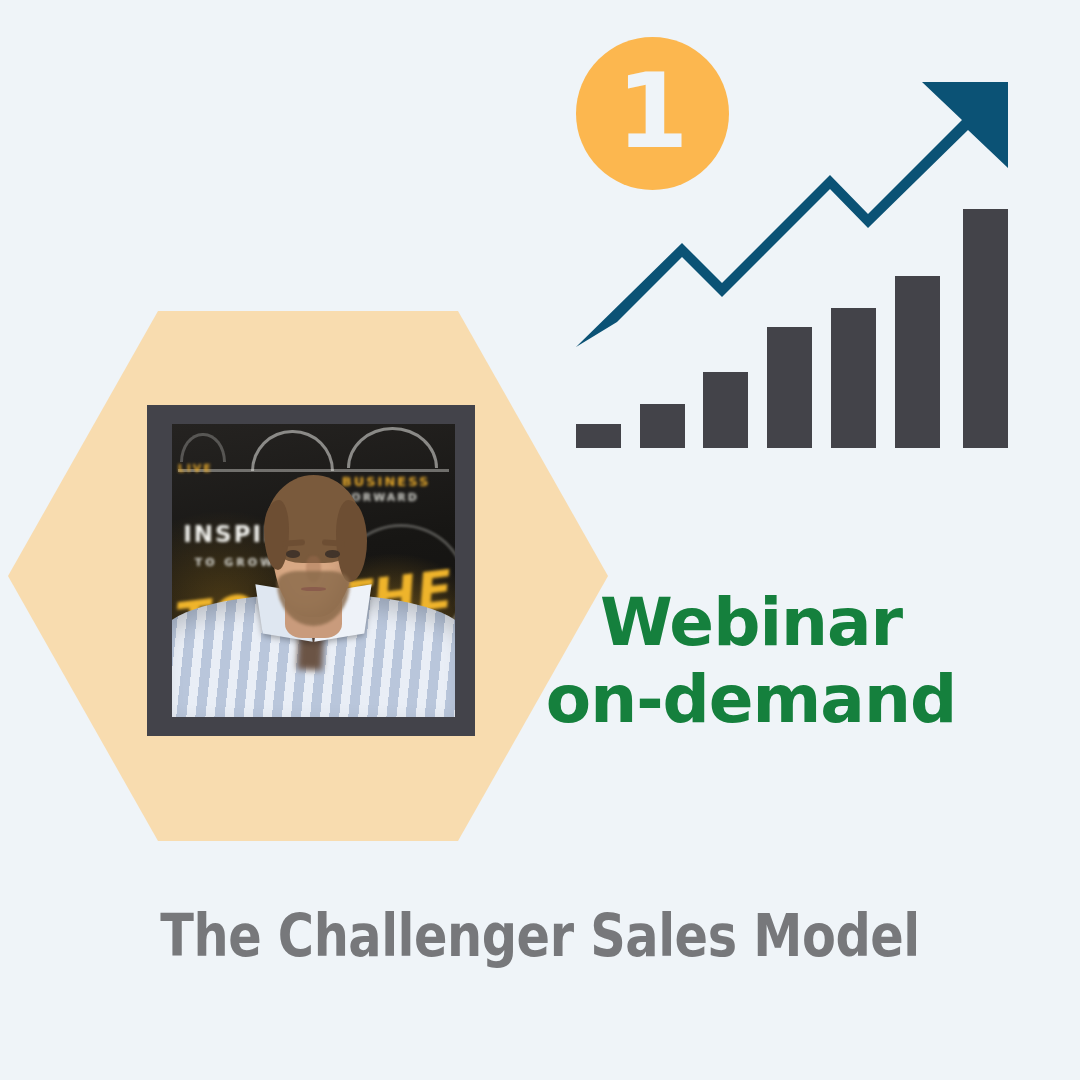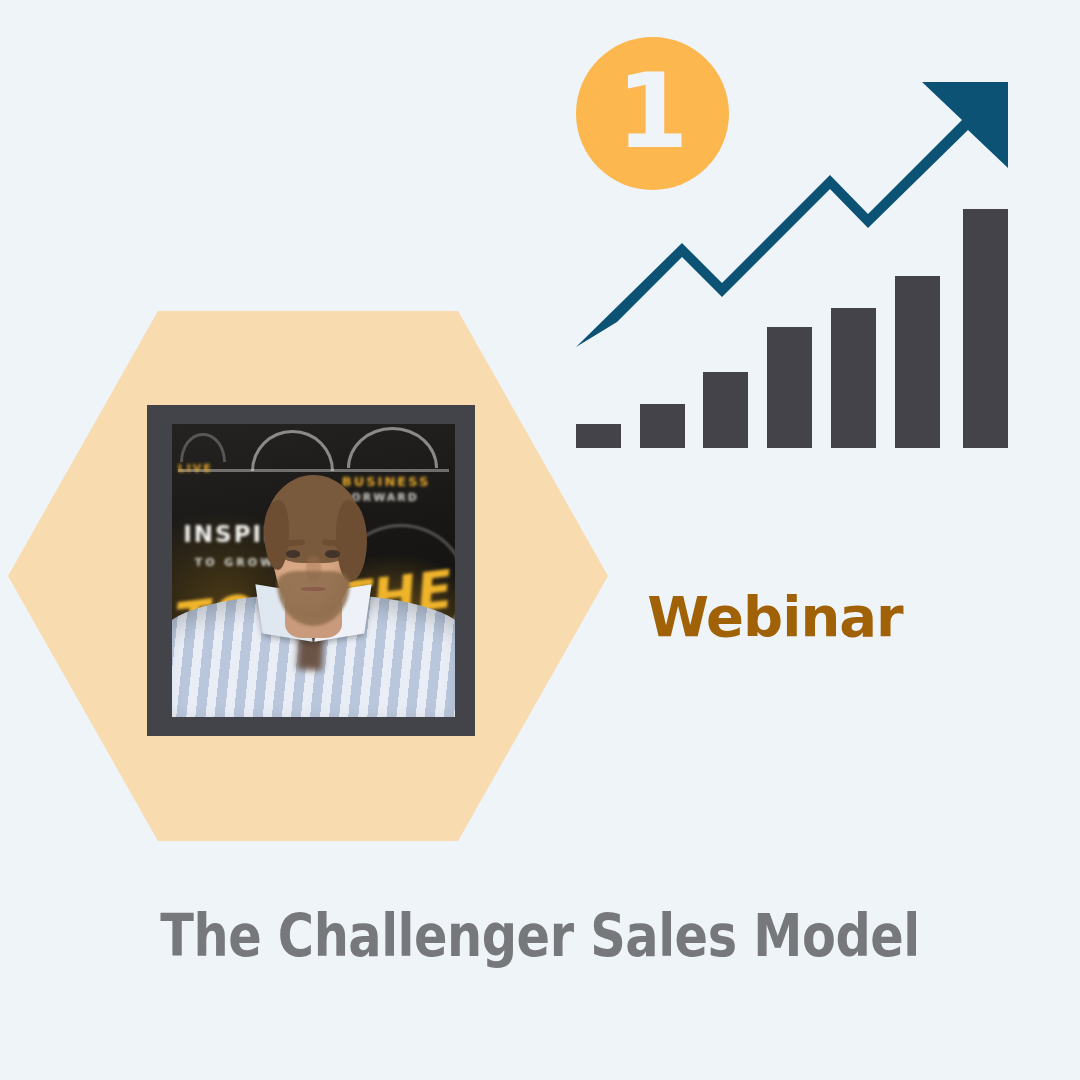--- a/index.html
+++ b/index.html
@@ -258,27 +258,27 @@
   
   .growth {
     position: absolute;
     left: 570px; top: 55px;
     width: 440px; height: 400px;
   }
 
   
   .webinar {
     position: absolute;
-    left: 540px; top: 584px;
+    left: 516px; top: 584px;
     width: 470px;
     text-align: center;
-    color: #a16207;
+    color: #15803d;
     font-family: "DejaVu Sans", sans-serif;
     font-weight: 700;
-    font-size: 56px;
+    font-size: 66px;
     line-height: 1.17;
     letter-spacing: -1px;
   }
   .title {
     position: absolute;
     left: 0; top: 901px;
     width: 1080px;
     text-align: center;
     color: #77787b;
     font-family: "DejaVu Sans Condensed", "Liberation Sans Narrow", "Liberation Sans", sans-serif;
@@ -349,17 +349,18 @@
              L 352,27 L 438,27 L 438,113 L 398,75
              L 298,173 L 260,134 L 152,242 L 112,202 L 47,267 Z"></path>
   </svg>
 
   <div class="badge">
     <span class="badge-num">1</span>
   </div>
 
   <div class="webinar">
     <div>Webinar</div>
+    <div>on-demand</div>
   </div>
 
   <div class="title">The Challenger Sales Model</div>
 
 </div>
 
 </body></html>

